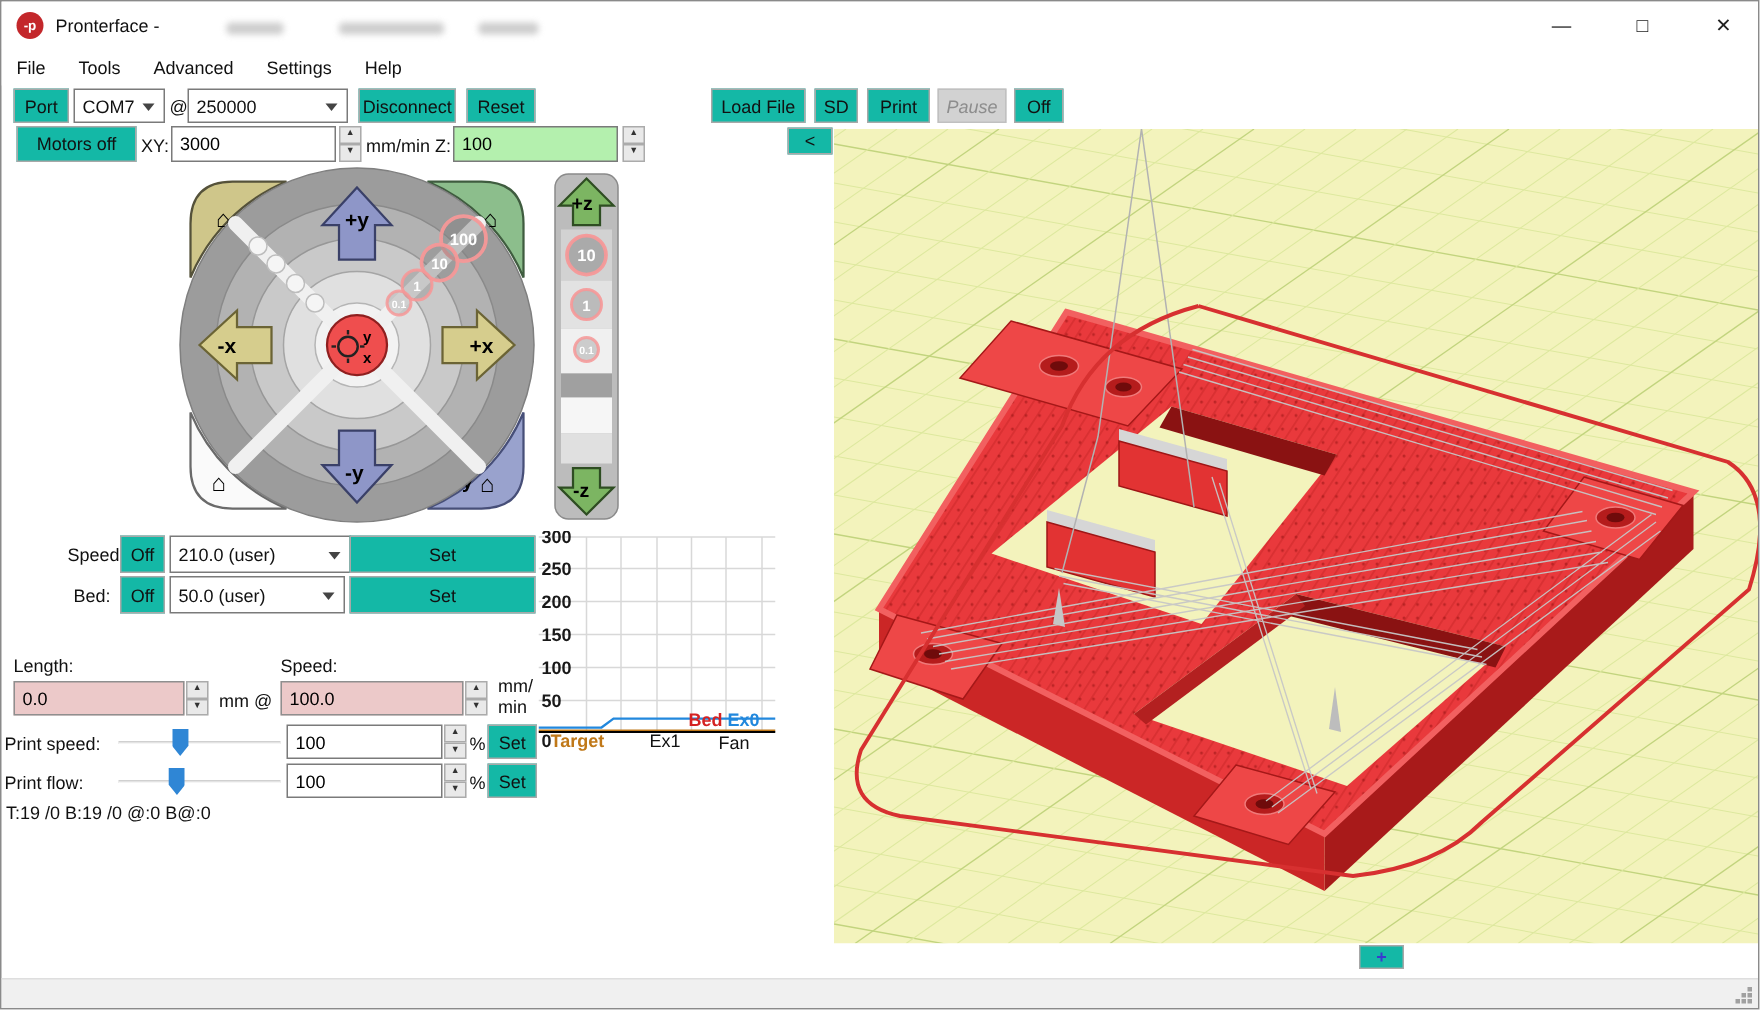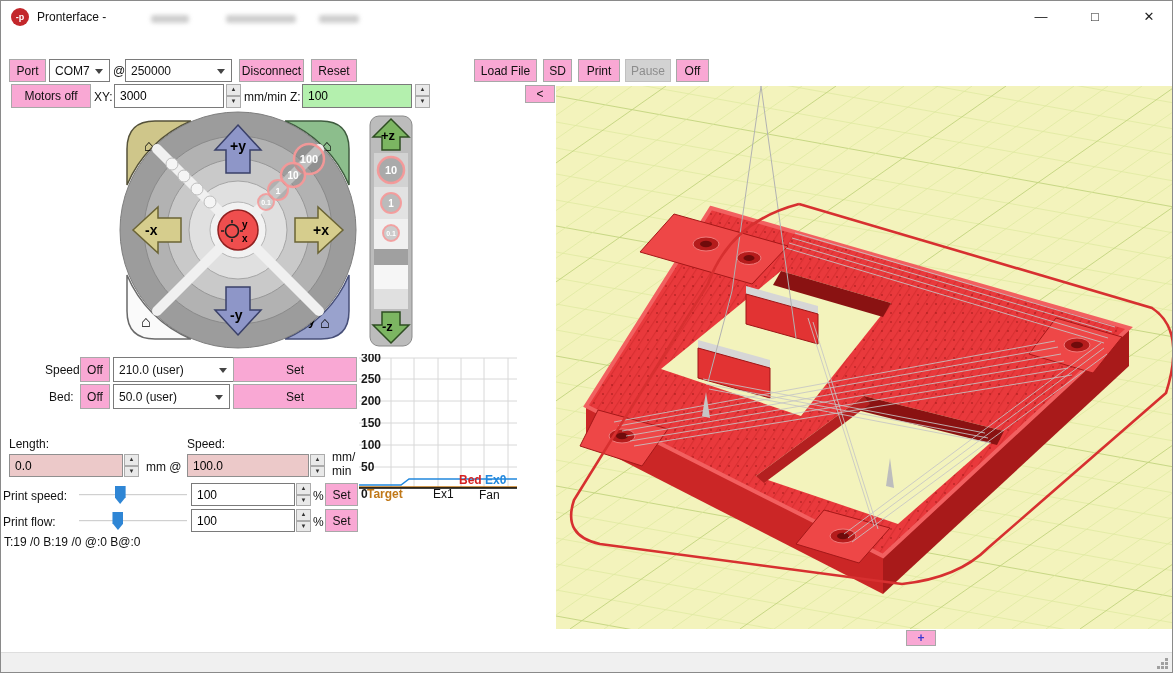--- a/index.html
+++ b/index.html
@@ -14,22 +14,22 @@
   .blur-blob { position:absolute; top:14px; height:8px; background:#b9b9b9; border-radius:3px; filter:blur(2px); opacity:.7; }
   .file-title { position:absolute; left:376px; top:9px; font-size:12px; color:#111; white-space:nowrap; }
   .winbtns { position:absolute; right:8px; top:0; height:32px; display:flex; align-items:center; gap:24px; }
   .winbtn { width:30px; height:22px; text-align:center; line-height:22px; font-size:13px; color:#222; cursor:default; }
 
   
   .menubar { position:absolute; left:0; top:32px; width:100%; height:24px; background:#fff; display:flex; align-items:center; gap:0; padding-left:10px; }
   .menu-item { padding:0 11px 0 0; margin-right:11px; font-size:12px; }
 
   
-  .btn { position:absolute; background:#f9a8d4; border:1px solid #a8a8a8; font-size:12px; font-family:inherit; color:#111; text-align:center; cursor:default; padding:0; }
-  .btn.disabled { background:#d2d2d2; color:#8d8d8d; border-color:#c0c0c0; }
+  .btn { position:absolute; background:#14b8a6; border:1px solid #a8a8a8; font-size:12px; font-family:inherit; color:#111; text-align:center; cursor:default; padding:0; }
+  .btn.disabled { background:#d2d2d2; color:#8d8d8d; border-color:#c0c0c0;font-style:italic; }
   .combo { position:absolute; background:#fff; border:1px solid #7a7a7a; font-size:12px; display:flex; align-items:center; padding-left:5px; }
   .combo .arr { position:absolute; right:6px; top:50%; margin-top:-2px; width:0; height:0; border-left:4px solid transparent; border-right:4px solid transparent; border-top:5px solid #444; }
   .tbox { position:absolute; background:#fff; border:1px solid #7a7a7a; font-size:12px; font-family:inherit; padding:0 0 0 5px; }
   .tbox.green { background:#b4f0ae; }
   .tbox.pink { background:#ecc9c9; border-color:#8f8f8f; }
   .spin { position:absolute; width:15px; display:flex; flex-direction:column; }
   .spin b { flex:1; background:#e9e9e9; border:1px solid #ababab; font-size:6px; line-height:9px; color:#333; text-align:center; font-weight:normal; }
   .lbl { position:absolute; font-size:12px; color:#111; white-space:nowrap; }
 
   .slider { position:absolute; width:108px; height:22px; }
@@ -57,20 +57,27 @@
     <span class="blur-blob" style="left:150px;width:38px"></span>
     <span class="blur-blob" style="left:225px;width:70px"></span>
     <span class="blur-blob" style="left:318px;width:40px"></span>
     <div class="winbtns">
       <div class="winbtn">—</div>
       <div class="winbtn">□</div>
       <div class="winbtn">✕</div>
     </div>
   </div>
 
+  <div class="menubar">
+    <span class="menu-item">File</span>
+    <span class="menu-item">Tools</span>
+    <span class="menu-item">Advanced</span>
+    <span class="menu-item">Settings</span>
+    <span class="menu-item">Help</span>
+  </div>
 
   <button class="btn" style="left:8px;top:58px;width:37px;height:23px">Port</button>
   <div class="combo" style="left:48px;top:58px;width:61px;height:23px">
     <span>COM7</span>
       <span class="arr"></span>
   </div>
   <span class="lbl" style="left:112px;top:63px">@</span>
   <div class="combo" style="left:124px;top:58px;width:107px;height:23px">
     <span>250000</span>
       <span class="arr"></span>

